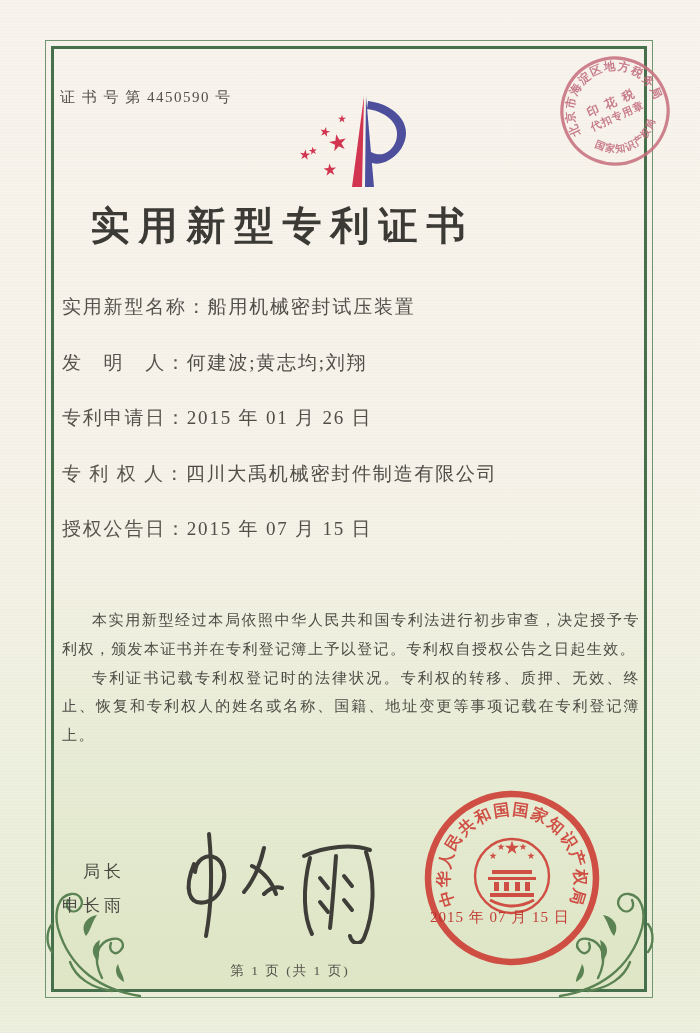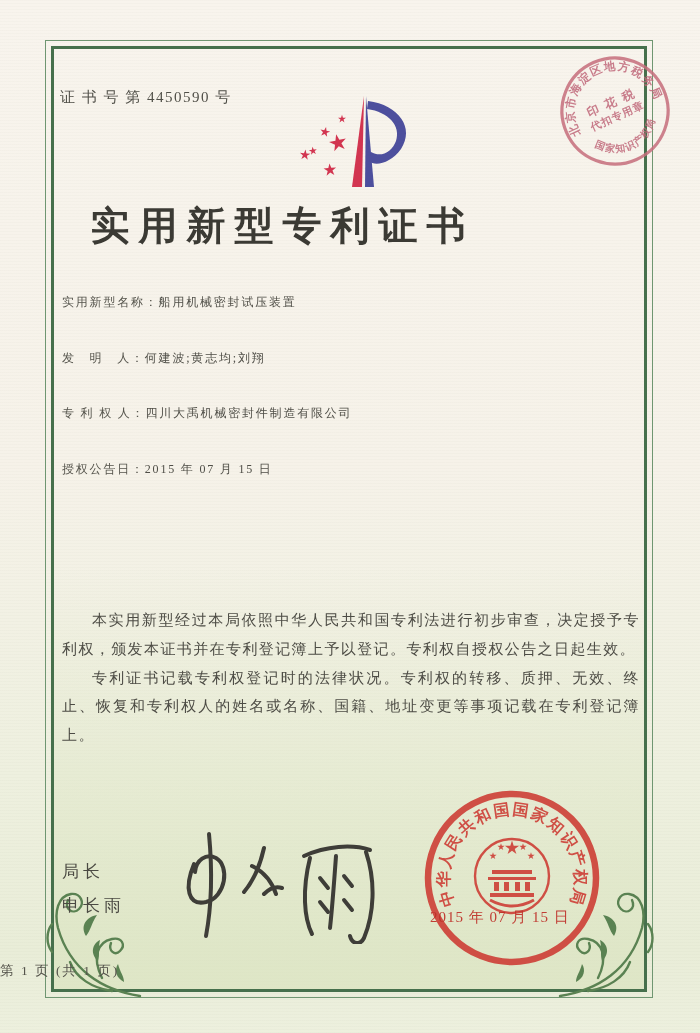--- a/index.html
+++ b/index.html
@@ -35,45 +35,45 @@
   .logo{position:absolute;left:283px;top:92px;width:134px;height:104px;}
   .title{
     position:absolute;left:0;top:199px;width:556px;
     text-align:center;font-size:39px;font-weight:700;
     letter-spacing:9px;text-indent:9px;color:#3b3a34;
   }
   
   .fields{position:absolute;left:62px;top:294px;width:560px;}
   .field-row{
     height:21px;margin-bottom:34.5px;
-    font-size:12px;letter-spacing:1.8px;color:#55544c;white-space:nowrap;
+    font-size:19px;letter-spacing:1.8px;color:#55544c;white-space:nowrap;
   }
   .field-row .lbl{color:#55544c;}
   .field-row .val{color:#4f4e47;}
   
   .body-text{
     position:absolute;left:62px;top:606px;width:578px;
     font-size:15px;line-height:28.8px;letter-spacing:1.4px;
     text-align:justify;color:#4d4c45;
   }
   .body-text p{margin:0;text-indent:2em;}
   
   .signer{position:absolute;left:62px;top:855px;font-size:17px;letter-spacing:4px;color:#4b4a43;}
-  .signer div{line-height:34px;}
+  .signer div{line-height:34px;text-align:right;}
   .signature-svg{position:absolute;left:168px;top:826px;width:230px;height:118px;}
   
   .seal-svg{position:absolute;left:420px;top:786px;width:184px;height:184px;}
   .seal-date{
     position:absolute;left:430px;top:908px;
     font-size:15px;letter-spacing:1px;color:rgba(190,48,40,0.92);white-space:nowrap;
   }
   .stamp-svg{position:absolute;left:554px;top:50px;width:122px;height:122px;}
   
   .footer{
-    position:absolute;left:0;top:962px;width:580px;
+    position:absolute;left:0;top:962px;width:580px;text-align:center;
     font-size:13.5px;letter-spacing:2px;color:#54534b;
   }
 </style>
 </head>
 <body>
 
 <div class="page">
 
   <div class="frame-outer"></div>
   <div class="frame-inner"></div>
@@ -125,20 +125,23 @@
   </svg>
 
   <div class="title">实用新型专利证书</div>
 
   <div class="fields">
     <div class="field-row">
       <span class="lbl">实用新型名称：</span><span class="val">船用机械密封试压装置</span>
     </div>
     <div class="field-row">
       <span class="lbl">发　明　人：</span><span class="val">何建波;黄志均;刘翔</span>
+    </div>
+    <div class="field-row">
+      <span class="lbl">专利申请日：</span><span class="val">2015 年 01 月 26 日</span>
     </div>
     <div class="field-row">
       <span class="lbl">专 利 权 人：</span><span class="val">四川大禹机械密封件制造有限公司</span>
     </div>
     <div class="field-row">
       <span class="lbl">授权公告日：</span><span class="val">2015 年 07 月 15 日</span>
     </div>
   </div>
 
   <div class="body-text">

